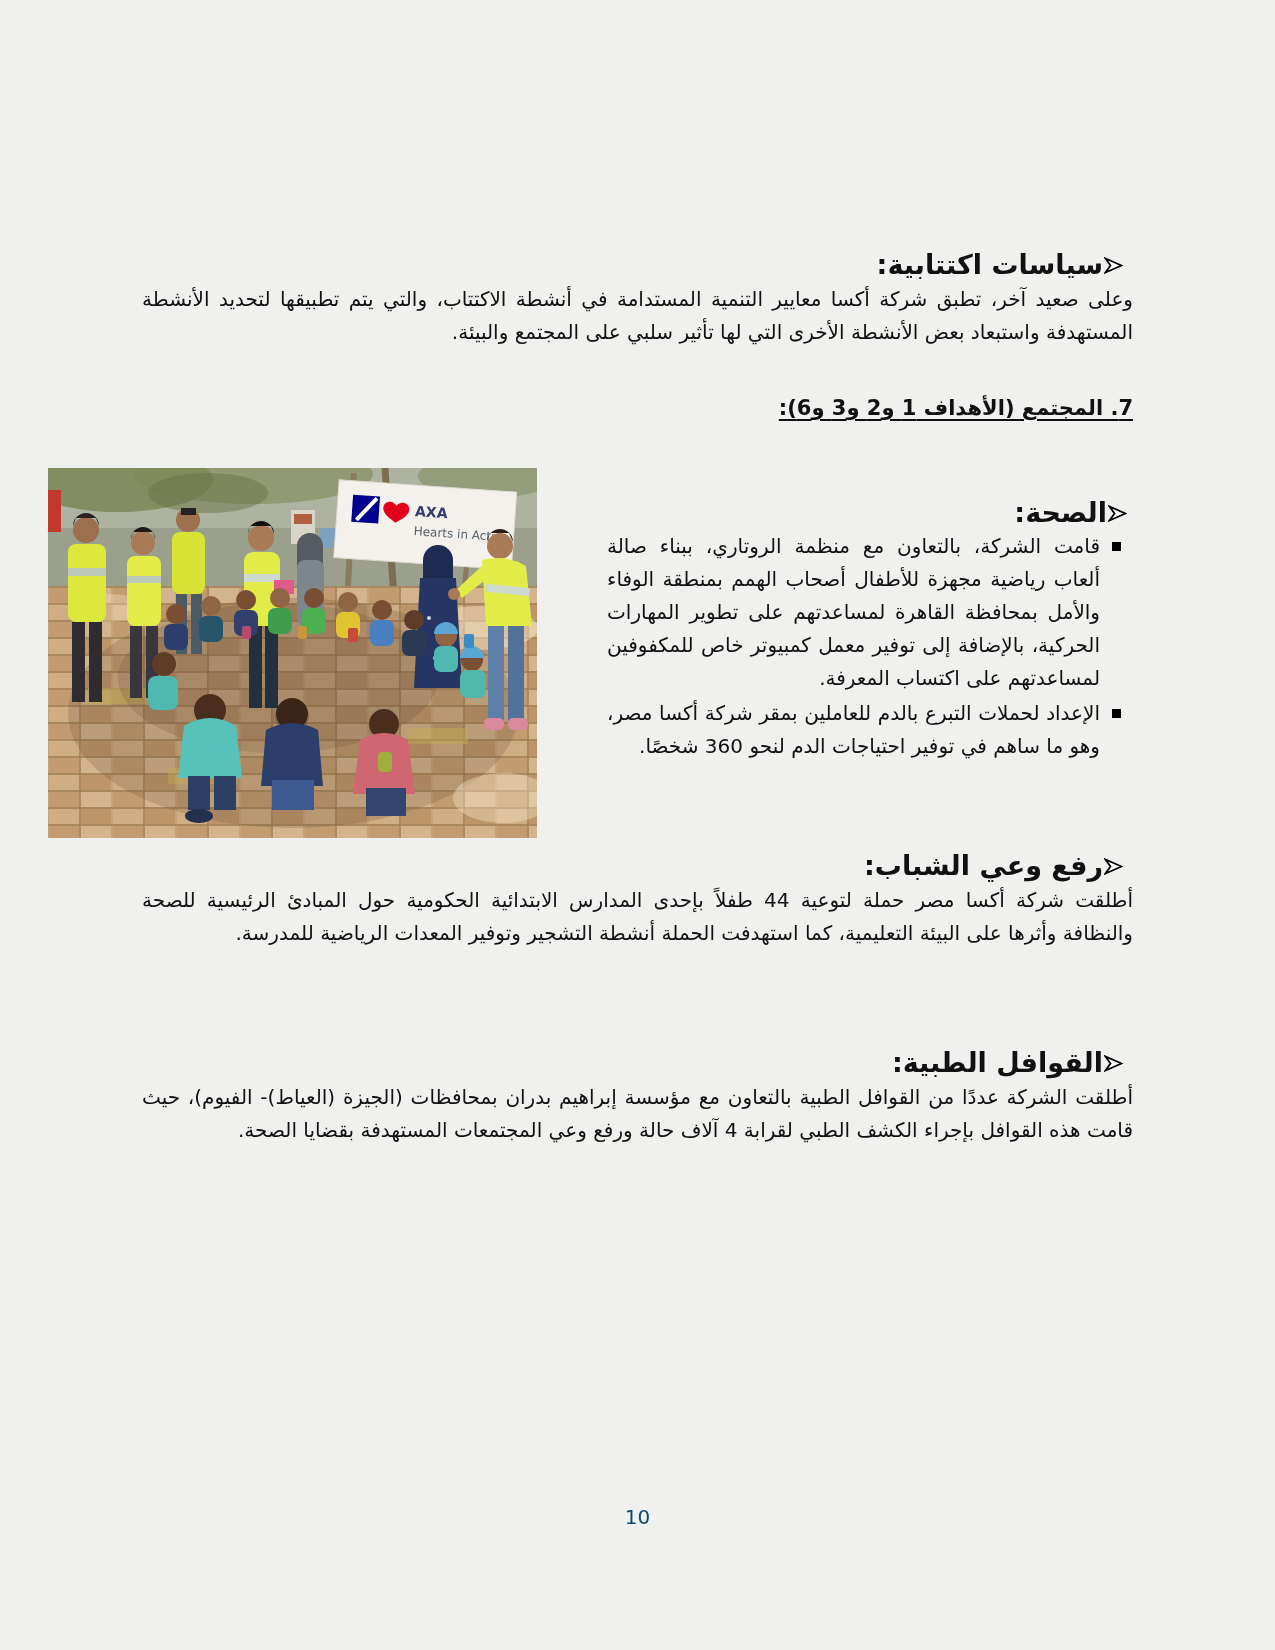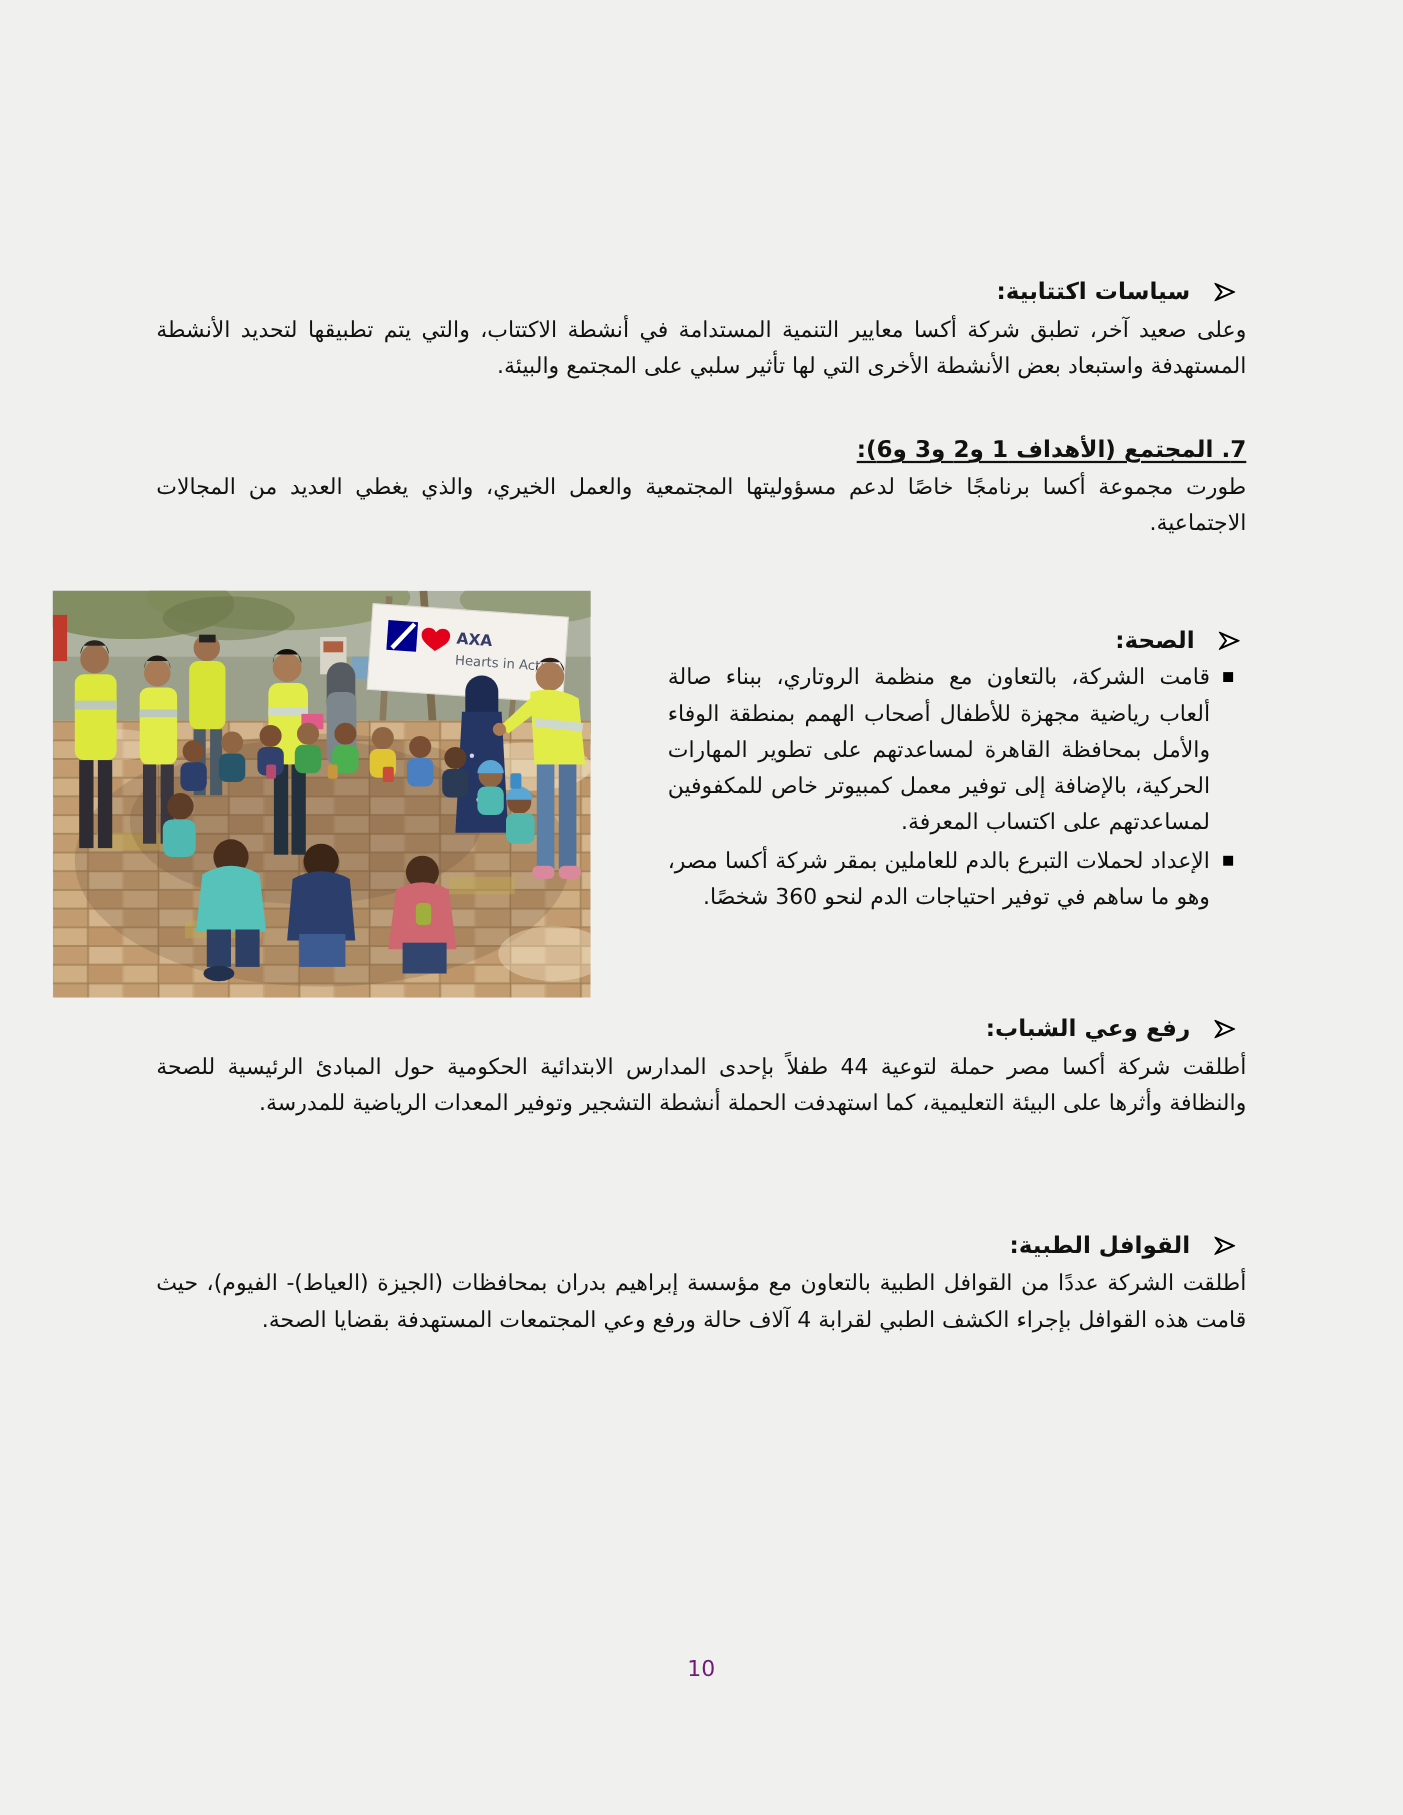--- a/index.html
+++ b/index.html
@@ -3,59 +3,58 @@
 <meta charset="utf-8">
 <style>
   html,body{margin:0;padding:0;}
   body{width:1275px;height:1650px;}
   .page{
     position:relative;width:1275px;height:1650px;overflow:hidden;
     background:#f0f0ee;color:#111;direction:rtl;
     font-family:"DejaVu Sans", sans-serif;
   }
   .content{position:absolute;top:250px;right:142px;width:991px;}
-  .heading-row{display:flex;align-items:center;gap:22px;padding-right:10px;
-    font-weight:bold;font-size:21px;line-height:30px;}
+  .heading-row{display:flex;align-items:center;gap:1px;padding-right:10px;
+    font-weight:bold;font-size:27px;line-height:30px;}
   .arrow-icon{flex:none;width:19px;height:17px;display:block;}
   .para{font-size:20px;line-height:33px;text-align:justify;margin:3px 0 0 0;}
   .sec{margin:0;}
   .sec-underwriting{margin-bottom:44px;}
   .h5-heading{font-size:21px;line-height:30px;font-weight:bold;
     text-decoration:underline;text-underline-offset:4px;margin:0;}
   .community-block{display:flex;gap:26px;margin-top:45px;}
   .health-col{flex:1;padding-top:30px;min-width:0;margin-left:44px;}
   .photo-wrap{flex:none;width:489px;height:370px;margin-left:-94px;}
   .photo-wrap svg{display:block;width:489px;height:370px;}
   .bullet-row{display:flex;gap:12px;padding-right:12px;margin-top:2px;}
   .sq-bullet{flex:none;width:9px;height:9px;background:#000;margin-top:12px;}
   .bullet-text{font-size:20px;line-height:33px;text-align:justify;min-width:0;}
   .sec-youth{margin-top:13px;}
   .sec-medical{margin-top:98px;}
   .footer-num{position:absolute;top:1505px;left:0;width:1275px;
-    text-align:center;font-size:20px;color:#701a75;}
+    text-align:center;font-size:20px;color:#0c4a6e;}
 </style>
 </head>
 <body>
 
 <div class="page">
   <div class="content">
 
     <div class="sec sec-underwriting">
       <div class="heading-row">
         <svg class="arrow-icon" viewBox="0 0 19 17">
           <polygon points="1.5,15.5 17.5,8.5 1.5,1.5 6.5,8.5" fill="#ffffff" stroke="#000000" stroke-width="1.8"></polygon>
         </svg>
         <span>سياسات اكتتابية:</span>
       </div>
       <p class="para">وعلى صعيد آخر، تطبق شركة أكسا معايير التنمية المستدامة في أنشطة الاكتتاب، والتي يتم تطبيقها لتحديد الأنشطة المستهدفة واستبعاد بعض الأنشطة الأخرى التي لها تأثير سلبي على المجتمع والبيئة.</p>
     </div>
 
     <div class="sec">
       <h2 class="h5-heading">7. المجتمع (الأهداف 1 و2 و3 و6):</h2>
-      <p class="para">طورت مجموعة أكسا برنامجًا خاصًا لدعم مسؤوليتها المجتمعية والعمل الخيري، والذي يغطي العديد من المجالات الاجتماعية.</p>
     </div>
 
     <div class="community-block">
 
       <div class="health-col">
         <div class="heading-row" style="padding-right:6px;">
           <svg class="arrow-icon" viewBox="0 0 19 17">
             <polygon points="1.5,15.5 17.5,8.5 1.5,1.5 6.5,8.5" fill="#ffffff" stroke="#000000" stroke-width="1.8"></polygon>
           </svg>
           <span>الصحة:</span>

